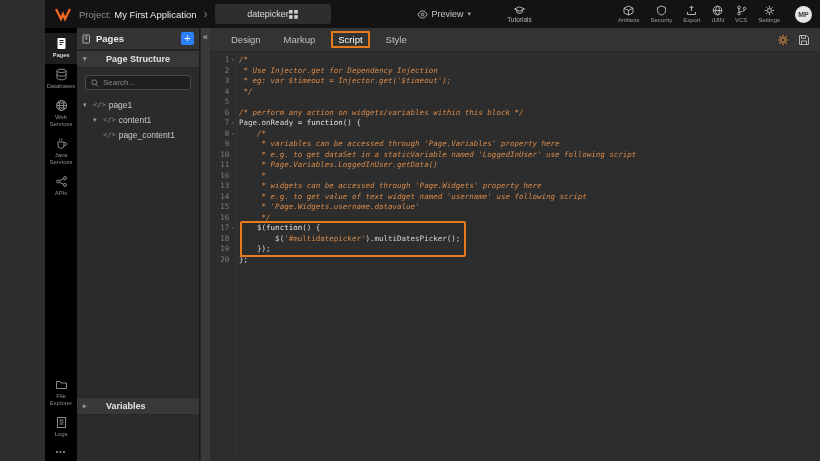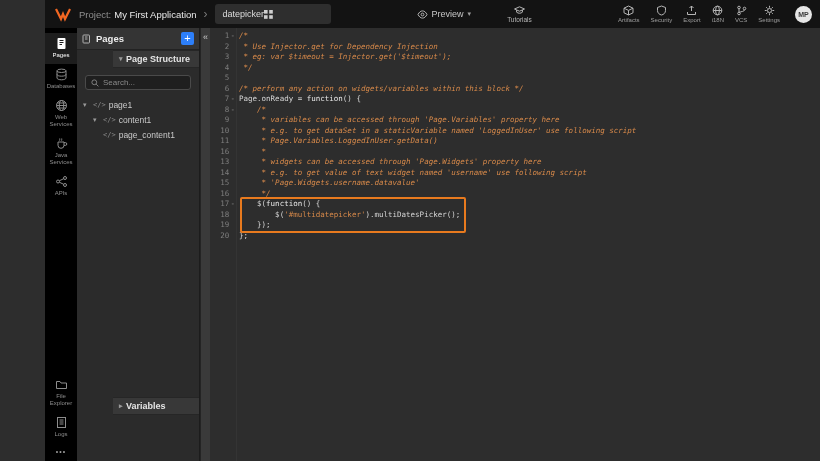--- a/index.html
+++ b/index.html
@@ -7,21 +7,21 @@
               font-family:"Liberation Sans", sans-serif; cursor:default; }
   .screen { position:relative; width:820px; height:461px; display:flex; flex-direction:column;padding-left:45px; }
 
   
   .topbar { flex:0 0 28px; background:#131313; display:flex; align-items:center; padding:0 8px; }
   .logo { width:20px; height:20px; display:flex; align-items:center; justify-content:center; margin-right:6px; }
   .proj-label { color:#8f8f8f; font-size:9.5px; }
   .proj-name  { color:#e9e9e9; font-size:9.5px; margin-left:3px; }
   .bc-chev { color:#7a7a7a; font-size:12px; margin:0 7px; }
   .page-tab { background:#2e2e2e; border-radius:3px; height:20px; min-width:116px;
-              display:flex; align-items:center; justify-content:flex-start;
+              display:flex; align-items:center; justify-content:center;
               padding:0 8px; color:#dcdcdc; font-size:9px; }
   .grid-ic { color:#cfcfcf; display:flex; }
   .preview { margin-left:86px; display:flex; align-items:center; gap:4px; color:#c7c7c7; font-size:9px; }
   .caret { font-size:7px; color:#9f9f9f; }
   .tutorials { margin-left:36px; display:flex; flex-direction:column; align-items:center; gap:1px;
                color:#b5b5b5; font-size:6.5px; }
   .top-right { margin-left:auto; display:flex; align-items:center; gap:11px; }
   .top-item { display:flex; flex-direction:column; align-items:center; gap:1px;
               color:#9f9f9f; font-size:6px; }
   .top-item svg, .tutorials svg, .preview svg { color:#b5b5b5; }
@@ -42,22 +42,22 @@
 
   
   .panel { width:123px; background:#2b2b2b; display:flex; flex-direction:column; border-right:1px solid #1c1c1c; }
   .panel-header { flex:0 0 22px; background:#343434; border-bottom:1px solid #222;
                   display:flex; align-items:center; gap:4px; padding:0 5px; }
   .panel-header svg { color:#b0b0b0; }
   .panel-title { flex:1; color:#ededed; font-size:9.5px; font-weight:bold; }
   .add-btn { width:13px; height:13px; border-radius:2px; background:var(--accent-blue,#2d7ff9);
              color:#fff; font-size:11px; line-height:11px; display:flex; align-items:center; justify-content:center; }
   .section-header { flex:0 0 18px; background:#383838; border-top:1px solid #262626; border-bottom:1px solid #262626;
-                    display:flex; align-items:center; gap:0; padding:0 6px;
-                    color:#e4e4e4; font-size:9px; font-weight:bold;margin-left:36px; }
+                    display:flex; align-items:center; gap:16px; padding:0 6px;
+                    color:#e4e4e4; font-size:9px; font-weight:bold; }
   .tw { color:#9a9a9a; font-size:7px; width:7px; display:inline-block; }
   .search-wrap { padding:7px 8px 5px; }
   .search-box { height:15px; background:#1f1f1f; border:1px solid #4a4a4a; border-radius:3px;
                 display:flex; align-items:center; gap:4px; padding:0 5px; color:#8a8a8a; }
   .search-box input { flex:1; min-width:0; background:transparent; border:none; outline:none;
                       color:#c0c0c0; font-size:8px; font-family:inherit; }
   .search-box input::placeholder { color:#8a8a8a; }
   .tree { padding:2px 0; }
   .tree-row { height:15px; display:flex; align-items:center; gap:3px; padding-left:6px;
               color:#cacaca; font-size:8.5px; }
@@ -299,20 +299,40 @@
         <span>Variables</span>
       </div>
       <div class="panel-bottom"></div>
     </aside>
 
     <div class="strip">
       <span class="collapse-btn">«</span>
     </div>
 
     <section class="main">
+      <div class="tabbar">
+        <span class="etab">Design</span>
+        <span class="etab">Markup</span>
+        <span class="etab active">Script</span>
+        <span class="etab">Style</span>
+        <span class="tab-actions">
+          <span class="gear-ic">
+            <svg width="12" height="12" viewBox="0 0 11 11" fill="none" stroke="currentColor">
+                <circle cx="5.5" cy="5.5" r="2"></circle>
+                <path d="M5.5 .8v1.9M5.5 8.3v1.9M.8 5.5h1.9M8.3 5.5h1.9M2.2 2.2l1.3 1.3M7.5 7.5l1.3 1.3M8.8 2.2L7.5 3.5M3.5 7.5L2.2 8.8"></path>
+              </svg>
+          </span>
+          <span class="save-ic">
+            <svg width="12" height="12" viewBox="0 0 12 12" fill="none" stroke="currentColor">
+                <path d="M1.5 1.5h7l2 2v7h-9z"></path>
+                <path d="M3.5 1.5v2.8h4V1.5M3.5 10.5V7h5v3.5"></path>
+              </svg>
+          </span>
+        </span>
+      </div>
 
       <div class="editor">
         <div class="gutter">
             <div class="gl">
               <span class="n">1</span>
               <span class="f">-</span>
             </div>
             <div class="gl">
               <span class="n">2</span>
               <span class="f"></span>

